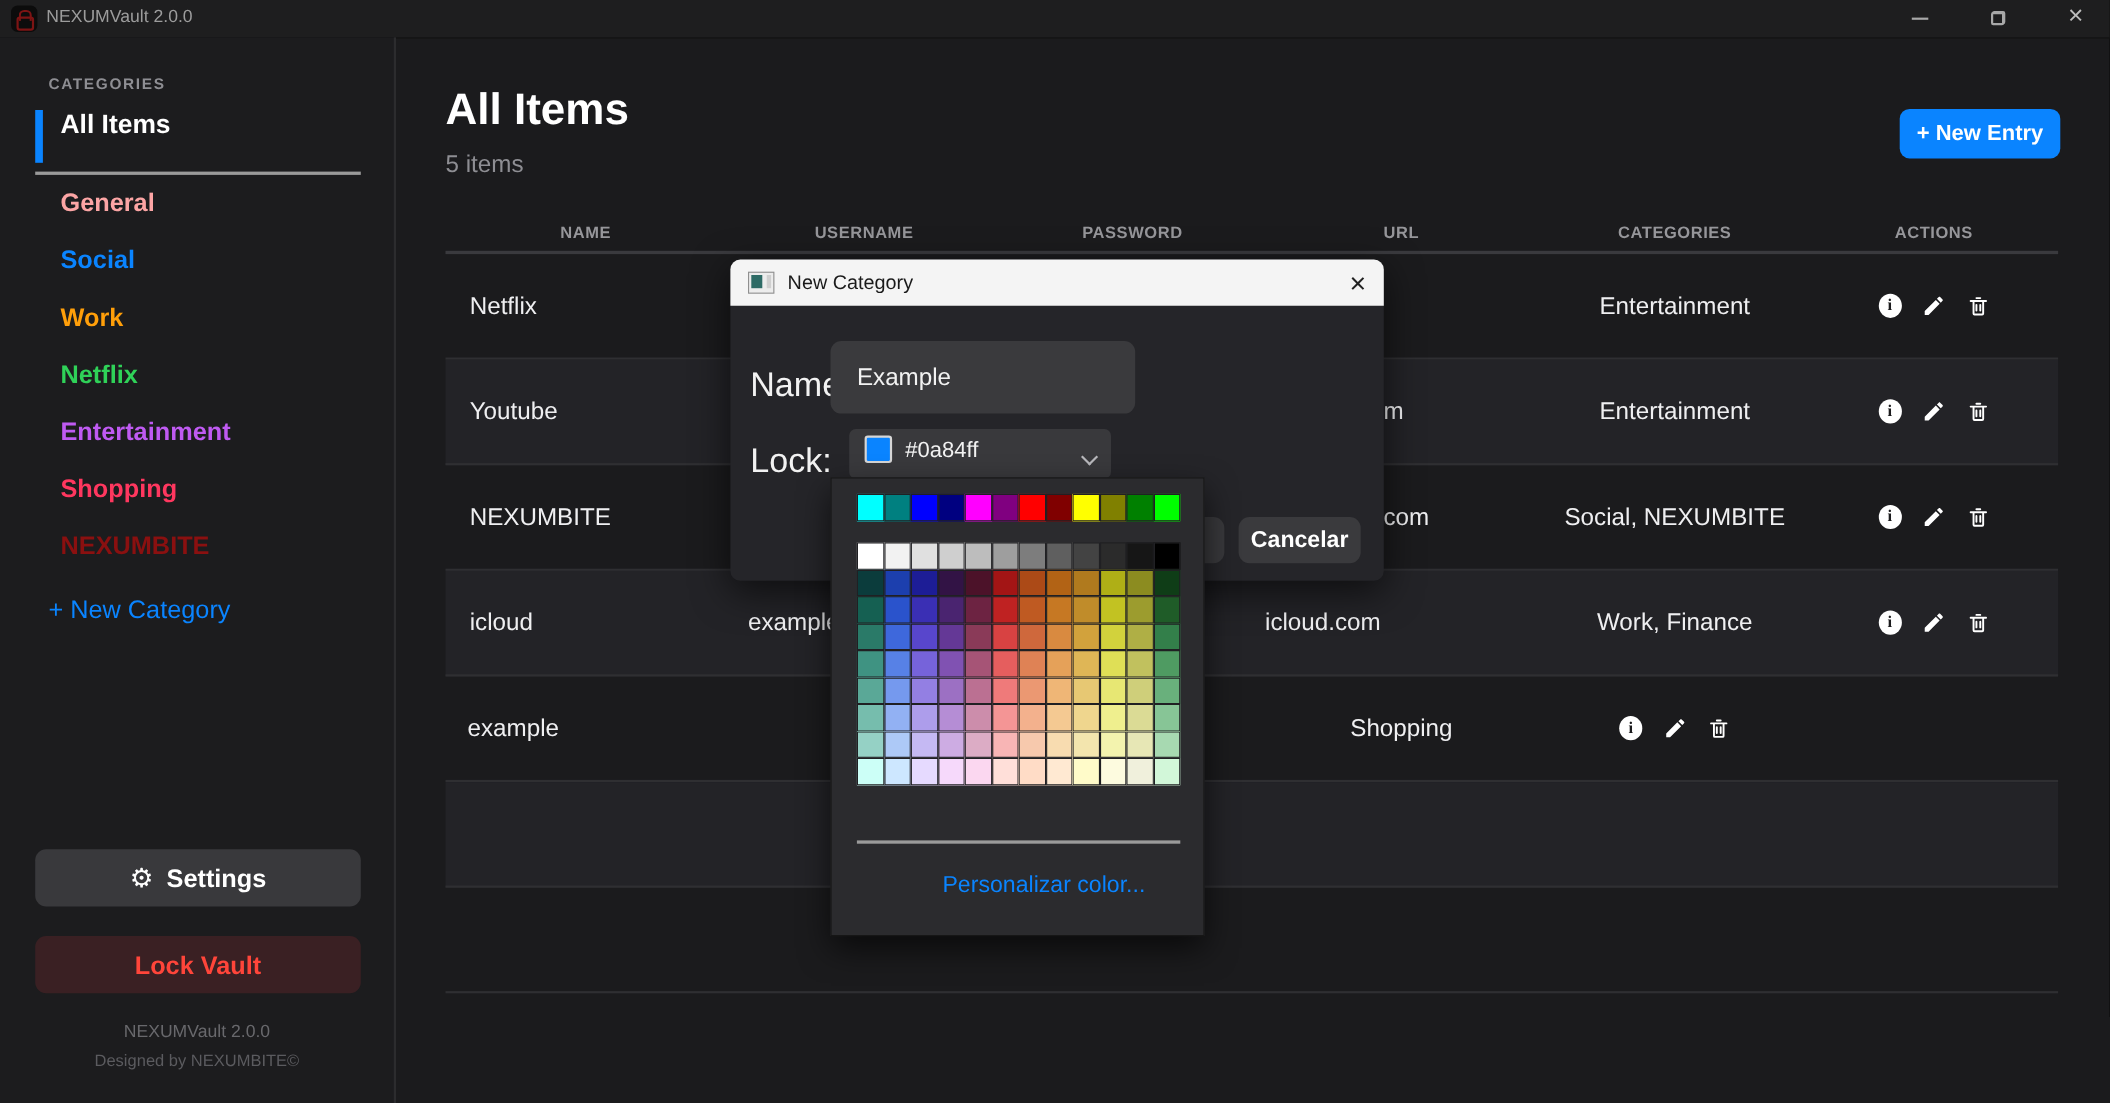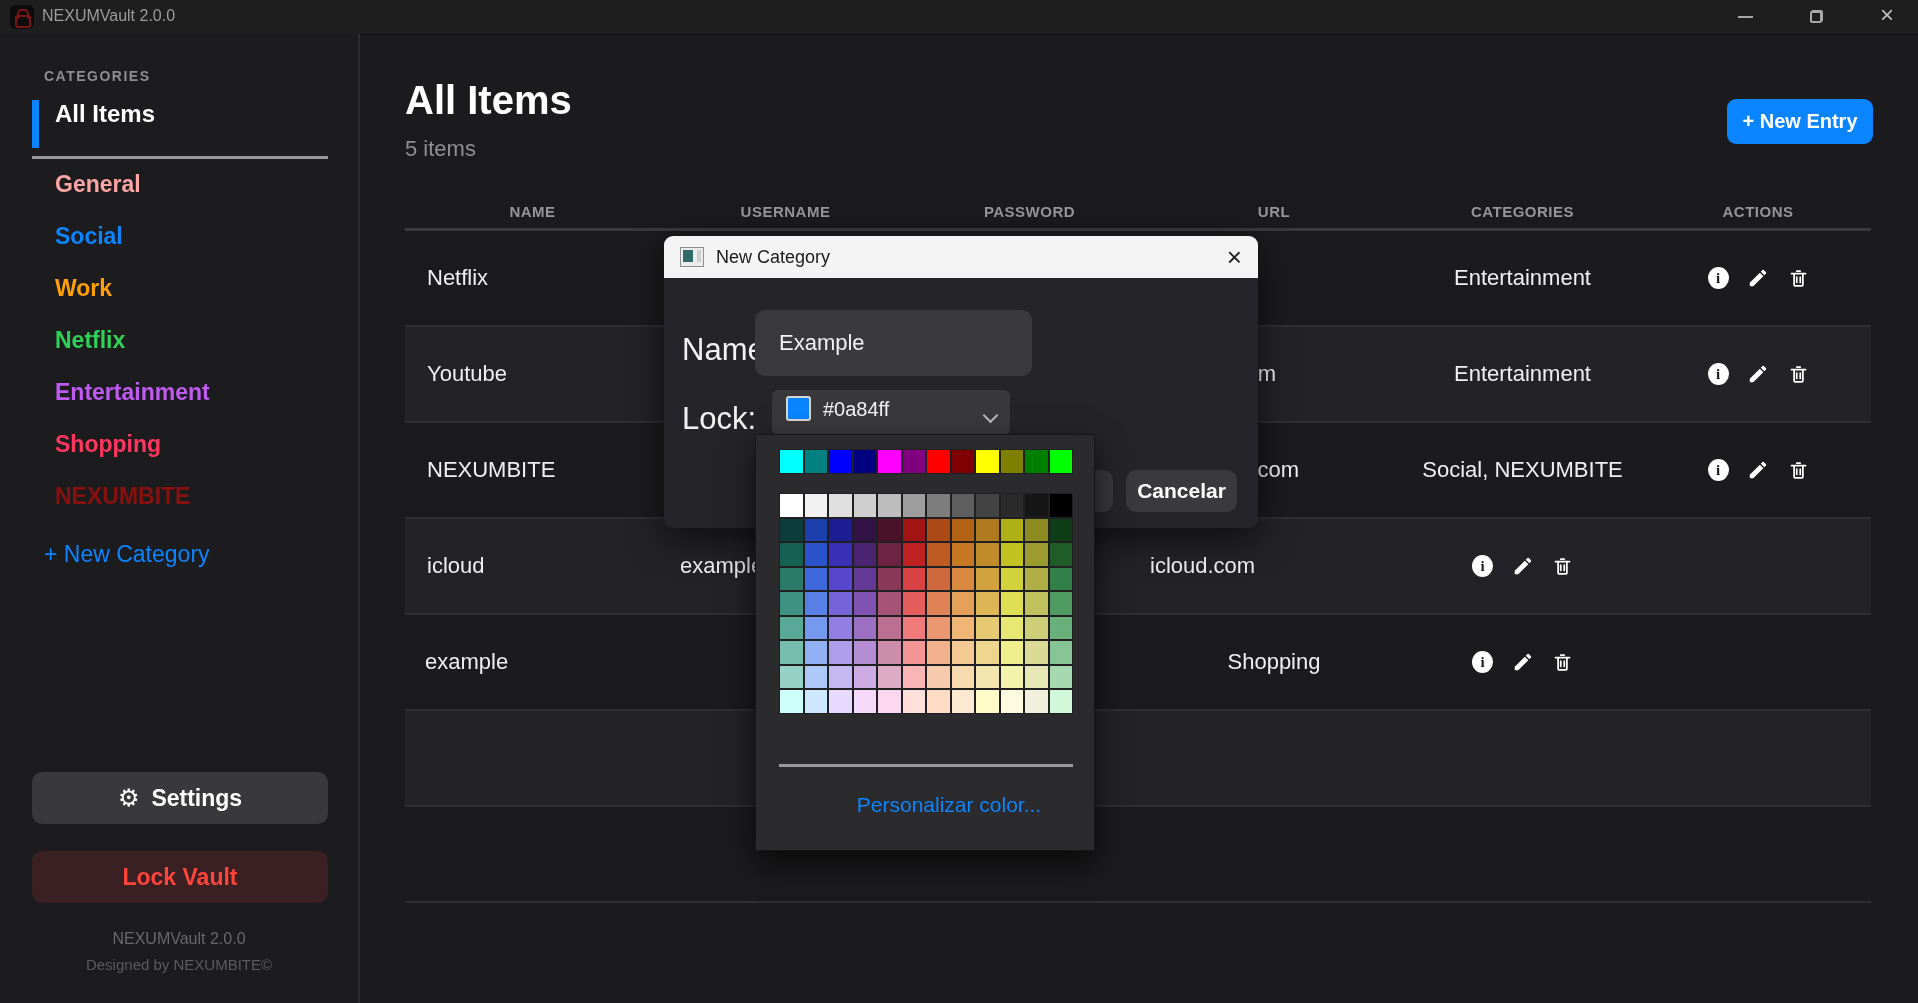--- a/index.html
+++ b/index.html
@@ -220,20 +220,21 @@
                 <path d="M4 7h16M10 4h4M7 7v13a1 1 0 0 0 1 1h8a1 1 0 0 0 1-1V7M10 11v6M14 11v6"></path>
               </svg>
             </span>
           </div>
         </div>
         <div class="t-grid t-row light">
           <div class="c-name">icloud</div>
           <div class="c-user">example</div>
           <div class="c-pass"></div>
           <div class="c-url">icloud.com</div>
+          <div class="c-cat">Work, Finance</div>
           <div class="c-act">
             <span class="icon-btn">
               <span class="info-circ">i</span>
             </span>
             <span class="icon-btn">
               <svg width="22" height="22" viewBox="0 0 24 24">
                 <path d="M3 17.2V21h3.8L17.8 10 14 6.2 3 17.2zM20.7 7.1c.4-.4.4-1 0-1.4l-2.4-2.4c-.4-.4-1-.4-1.4 0l-1.8 1.8 3.8 3.8 1.8-1.8z" fill="#fff"></path>
               </svg>
             </span>
             <span class="icon-btn">

